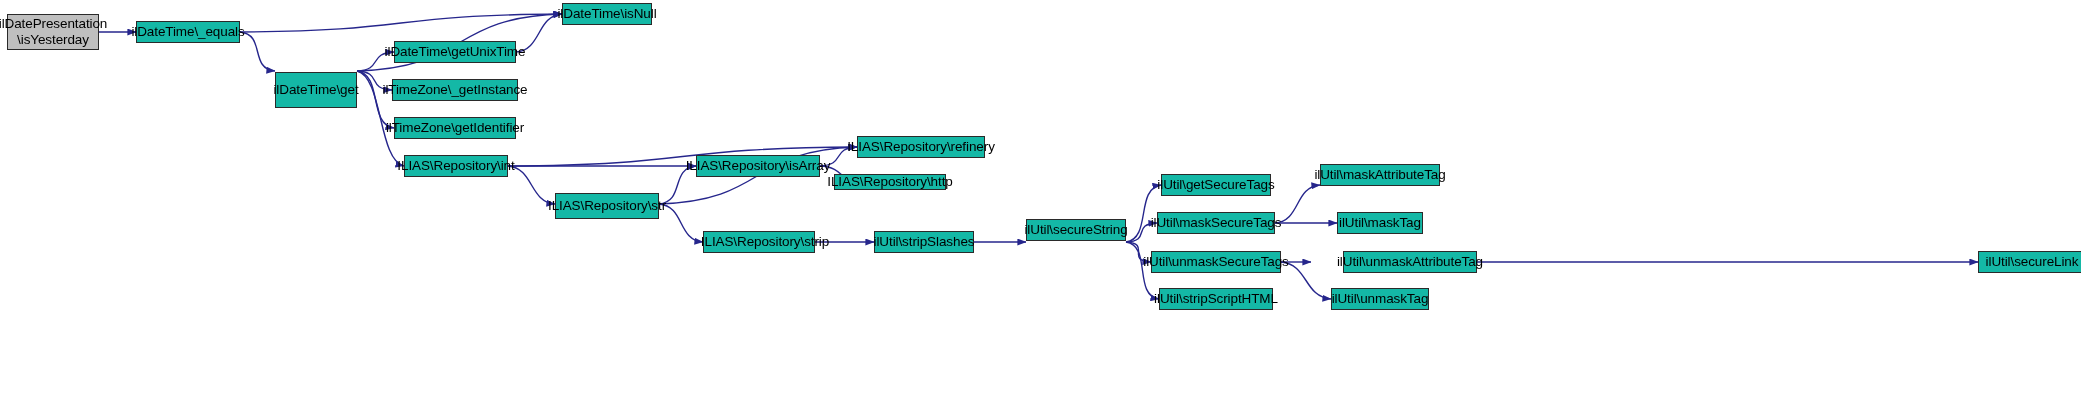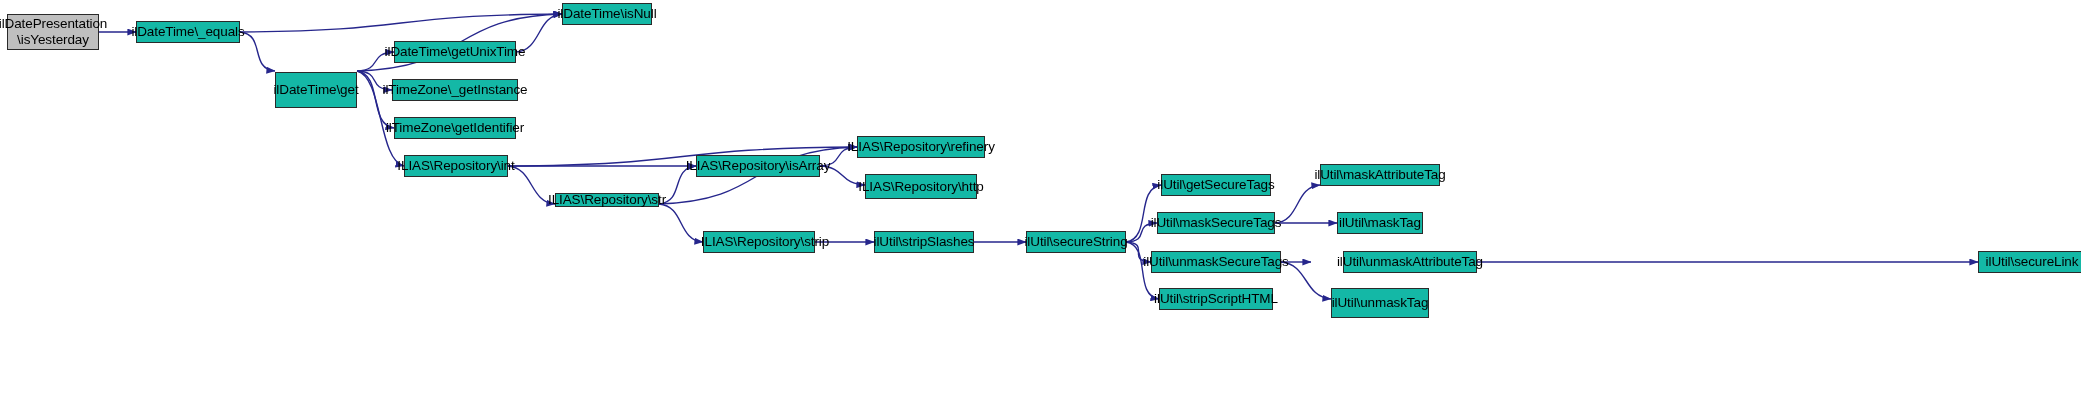--- a/index.html
+++ b/index.html
@@ -94,28 +94,28 @@
 \isYesterday</div>
       <div class="node" style="left: 136px; top: 21px; width: 104px; height: 22px;">ilDateTime\_equals</div>
       <div class="node" style="left: 275px; top: 60px; width: 82px; height: 36px; margin-top: 12px;">ilDateTime\get</div>
       <div class="node" style="left: 562px; top: 3px; width: 90px; height: 22px;">ilDateTime\isNull</div>
       <div class="node" style="left: 394px; top: 41px; width: 122px; height: 22px;">ilDateTime\getUnixTime</div>
       <div class="node" style="left: 392px; top: 79px; width: 126px; height: 22px;">ilTimeZone\_getInstance</div>
       <div class="node" style="left: 394px; top: 117px; width: 122px; height: 22px;">ilTimeZone\getIdentifier</div>
       <div class="node" style="left: 404px; top: 155px; width: 104px; height: 22px;">ILIAS\Repository\int</div>
       <div class="node" style="left: 696px; top: 155px; width: 124px; height: 22px;">ILIAS\Repository\isArray</div>
       <div class="node" style="left: 857px; top: 136px; width: 128px; height: 22px;">ILIAS\Repository\refinery</div>
-      <div class="node" style="left: 865px; top: 174px; width: 112px; height: 25px;">ILIAS\Repository\http</div>
-      <div class="node" style="left: 555px; top: 193px; width: 104px; height: 14px;">ILIAS\Repository\str</div>
+      <div class="node" style="left: 834px; top: 174px; width: 112px; height: 16px;">ILIAS\Repository\http</div>
+      <div class="node" style="left: 555px; top: 193px; width: 104px; height: 26px;">ILIAS\Repository\str</div>
       <div class="node" style="left: 703px; top: 231px; width: 112px; height: 22px; padding-left: 12px;">ILIAS\Repository\strip</div>
       <div class="node" style="left: 874px; top: 231px; width: 100px; height: 22px;">ilUtil\stripSlashes</div>
-      <div class="node" style="left: 1026px; top: 231px; width: 100px; height: 22px;">ilUtil\secureString</div>
+      <div class="node" style="left: 1026px; top: 219px; width: 100px; height: 22px;">ilUtil\secureString</div>
       <div class="node" style="left: 1161px; top: 174px; width: 110px; height: 22px;">ilUtil\getSecureTags</div>
       <div class="node" style="left: 1157px; top: 212px; width: 118px; height: 22px;">ilUtil\maskSecureTags</div>
       <div class="node" style="left: 1151px; top: 251px; width: 130px; height: 22px;">ilUtil\unmaskSecureTags</div>
       <div class="node" style="left: 1159px; top: 288px; width: 114px; height: 22px;">ilUtil\stripScriptHTML</div>
       <div class="node" style="left: 1320px; top: 164px; width: 120px; height: 22px;">ilUtil\maskAttributeTag</div>
       <div class="node" style="left: 1337px; top: 212px; width: 86px; height: 22px;">ilUtil\maskTag</div>
       <div class="node" style="left: 1311px; top: 251px; width: 134px; height: 22px; margin-left: 32px;">ilUtil\unmaskAttributeTag</div>
-      <div class="node" style="left: 1331px; top: 288px; width: 98px; height: 30px;">ilUtil\unmaskTag</div>
+      <div class="node" style="left: 1331px; top: 288px; width: 98px; height: 22px;">ilUtil\unmaskTag</div>
       <div class="node" style="left: 1978px; top: 251px; width: 108px; height: 22px;">ilUtil\secureLink</div>
     </div>
 </div>
 
 </body></html>

